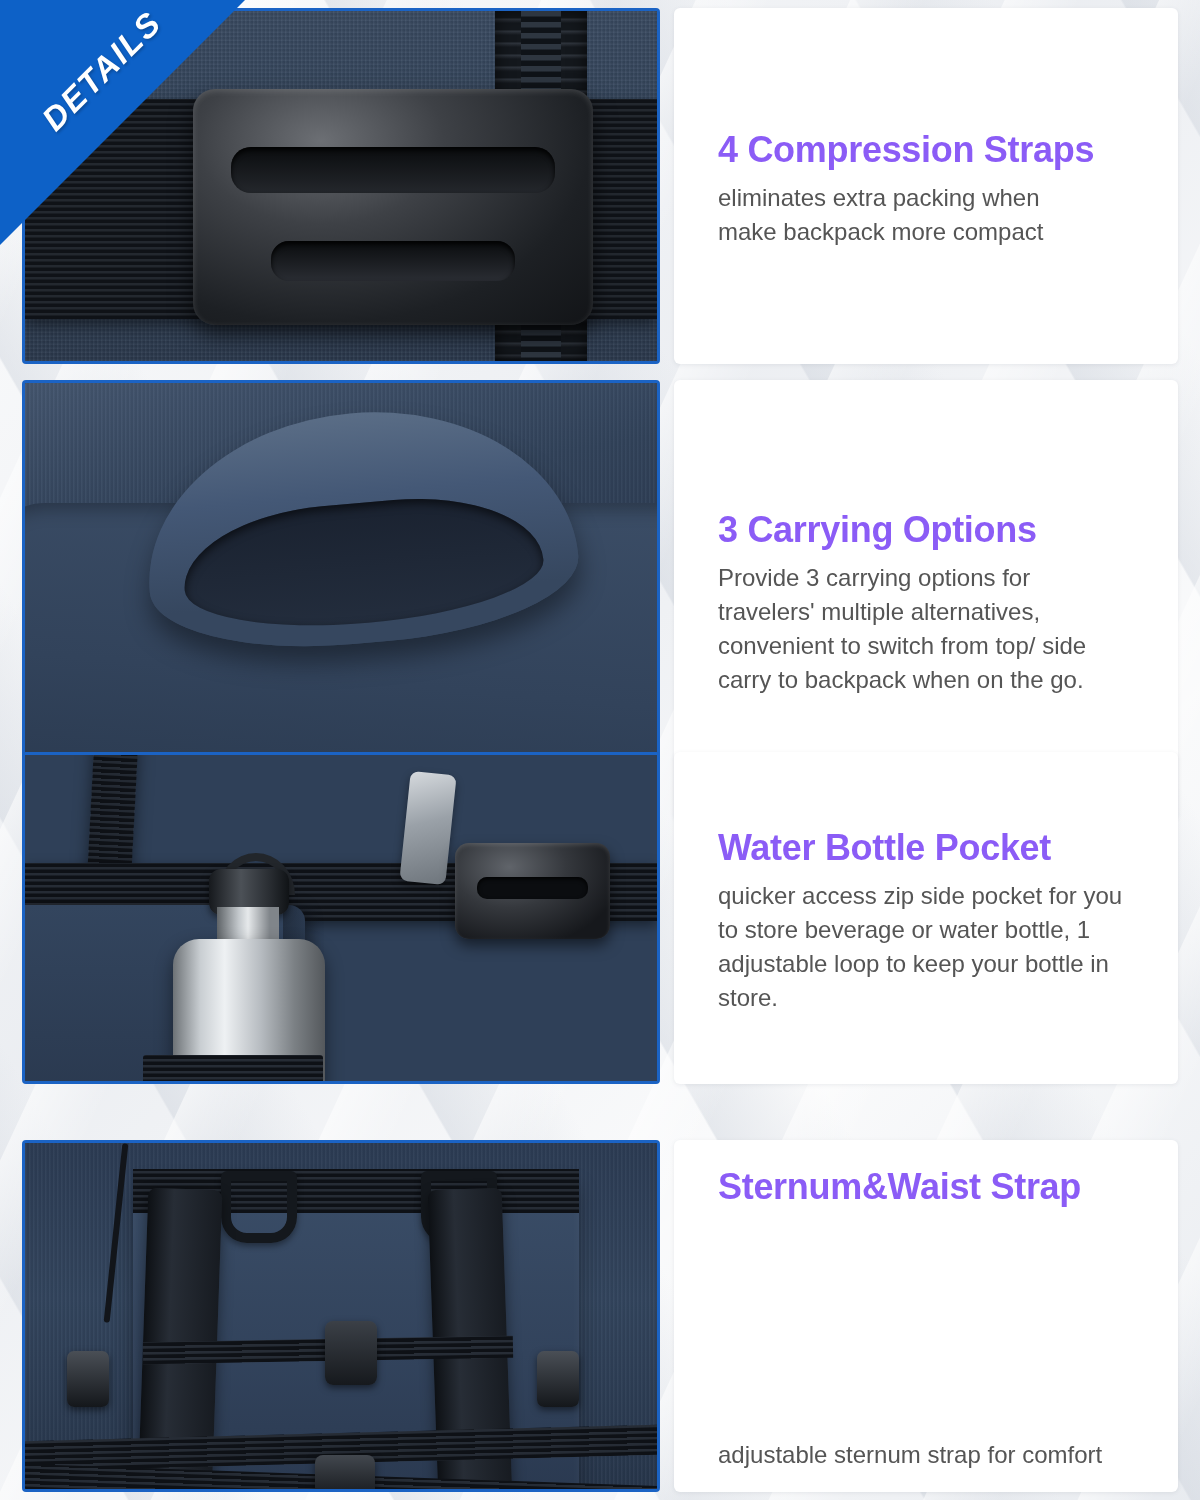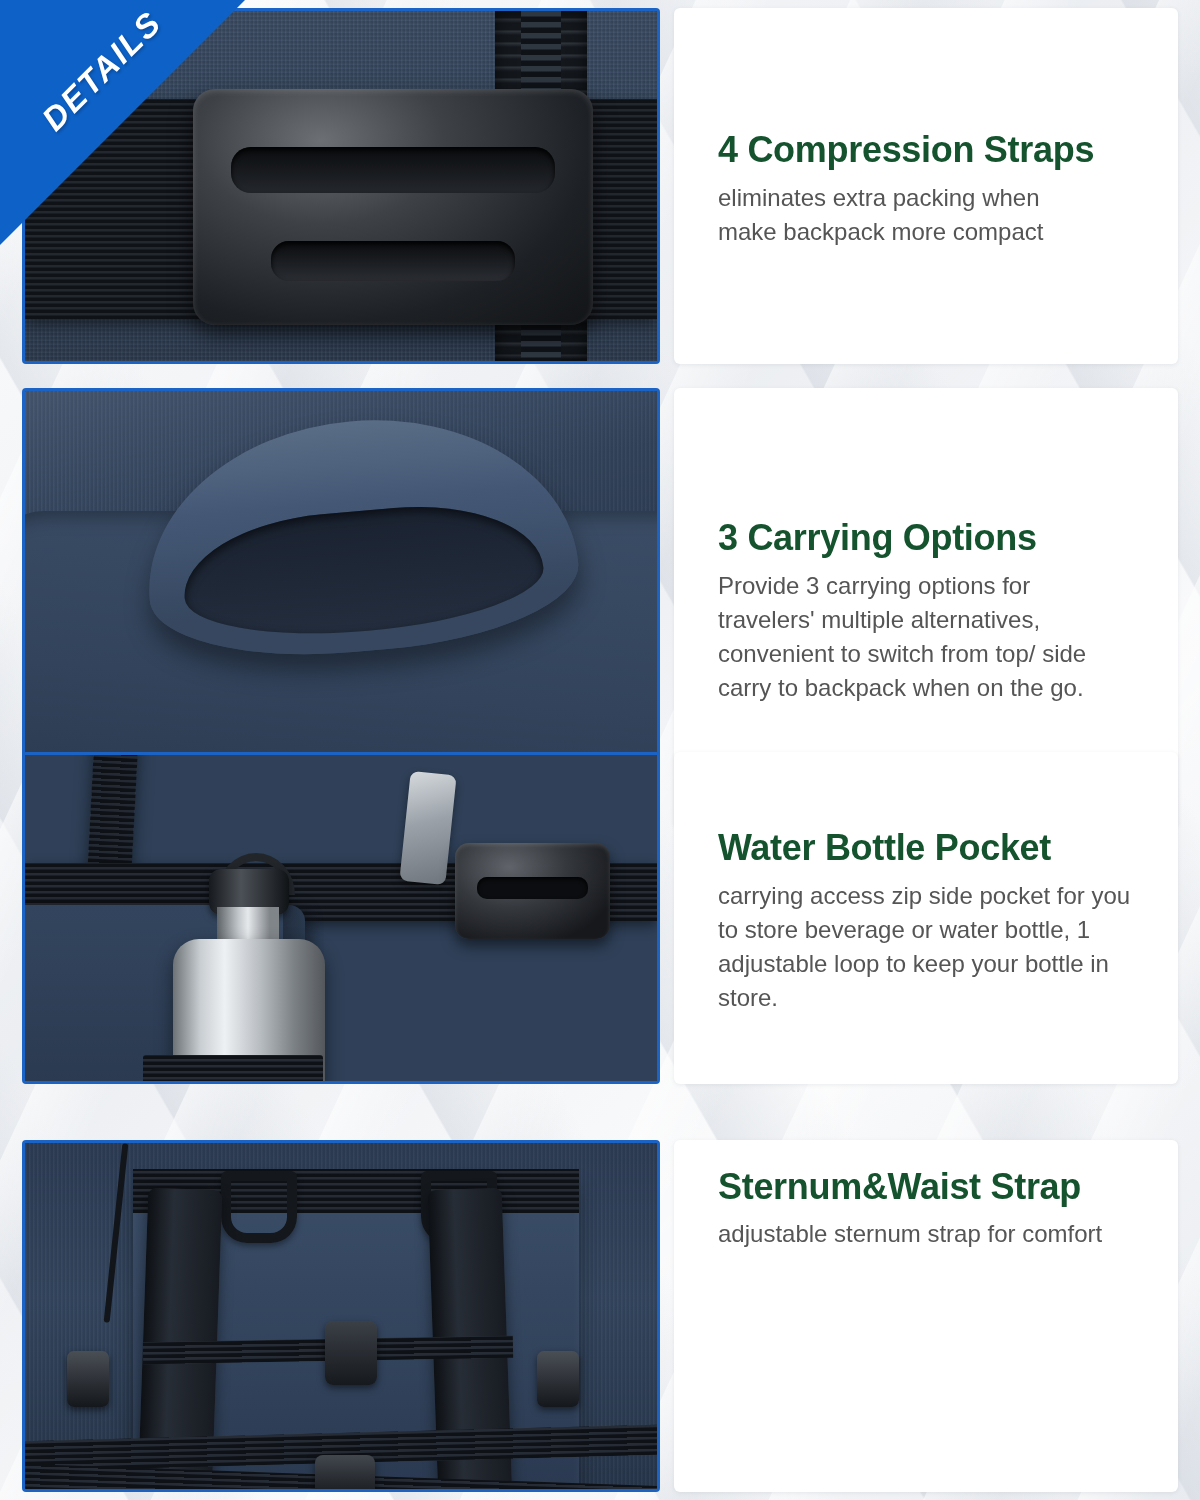--- a/index.html
+++ b/index.html
@@ -79,21 +79,21 @@
   }
 
   .row {
     position: absolute;
     left: 22px;
     right: 22px;
     display: flex;
     align-items: stretch;
   }
   .row-1 { top: 8px;    height: 356px; }
-  .row-2 { top: 388px;  height: 440px; }
+  .row-2 { top: 380px;  height: 440px; }
   .row-3 { top: 752px;  height: 332px; }
   .row-4 { top: 1140px; height: 352px; }
 
   .photo {
     width: 632px;
     border: 3px solid #1b63c4;
     border-radius: 4px;
     background: #23364f;
     position: relative;
     overflow: hidden;
@@ -105,26 +105,26 @@
     background: #ffffff;
     margin-left: 14px;
     border-radius: 6px;
     box-shadow: 0 1px 4px rgba(80,90,105,0.10);
     padding: 26px 30px 20px 44px;
     display: flex;
     flex-direction: column;
     justify-content: center;
   }
   .row-1 .text-card { justify-content: center; }
-  .row-4 .text-card { justify-content: flex-start; }
+  .row-4 .text-card { justify-content: space-between; }
 
   .feature-title {
     font-size: 36px;
     font-weight: bold;
-    color: #14532d;
+    color: #8b5cf6;
     margin: 0 0 10px 0;
     line-height: 1.15;
     letter-spacing: -0.3px;
   }
   .feature-desc {
     font-size: 24px;
     color: #555555;
     line-height: 1.42;
     margin: 0;
   }
@@ -511,21 +511,21 @@
         <div class="p3-bottle-loop"></div>
         <div class="p3-bottle-cap"></div>
         <div class="p3-bottle-neck"></div>
         <div class="p3-bottle-body"></div>
       </div>
       <div class="p3-loop-strap"></div>
     </div>
     <div class="text-card">
       <h2 class="feature-title">Water Bottle Pocket</h2>
       <p class="feature-desc">
-        <span>carrying access zip side pocket for you</span>
+        <span>quicker access zip side pocket for you</span>
         <span>to store beverage or water bottle,  1</span>
         <span>adjustable loop to keep your bottle in</span>
         <span>store.</span>
       </p>
     </div>
   </div>
 
   <div class="row row-4">
     <div class="photo">
       <div class="p4-bg"></div>

